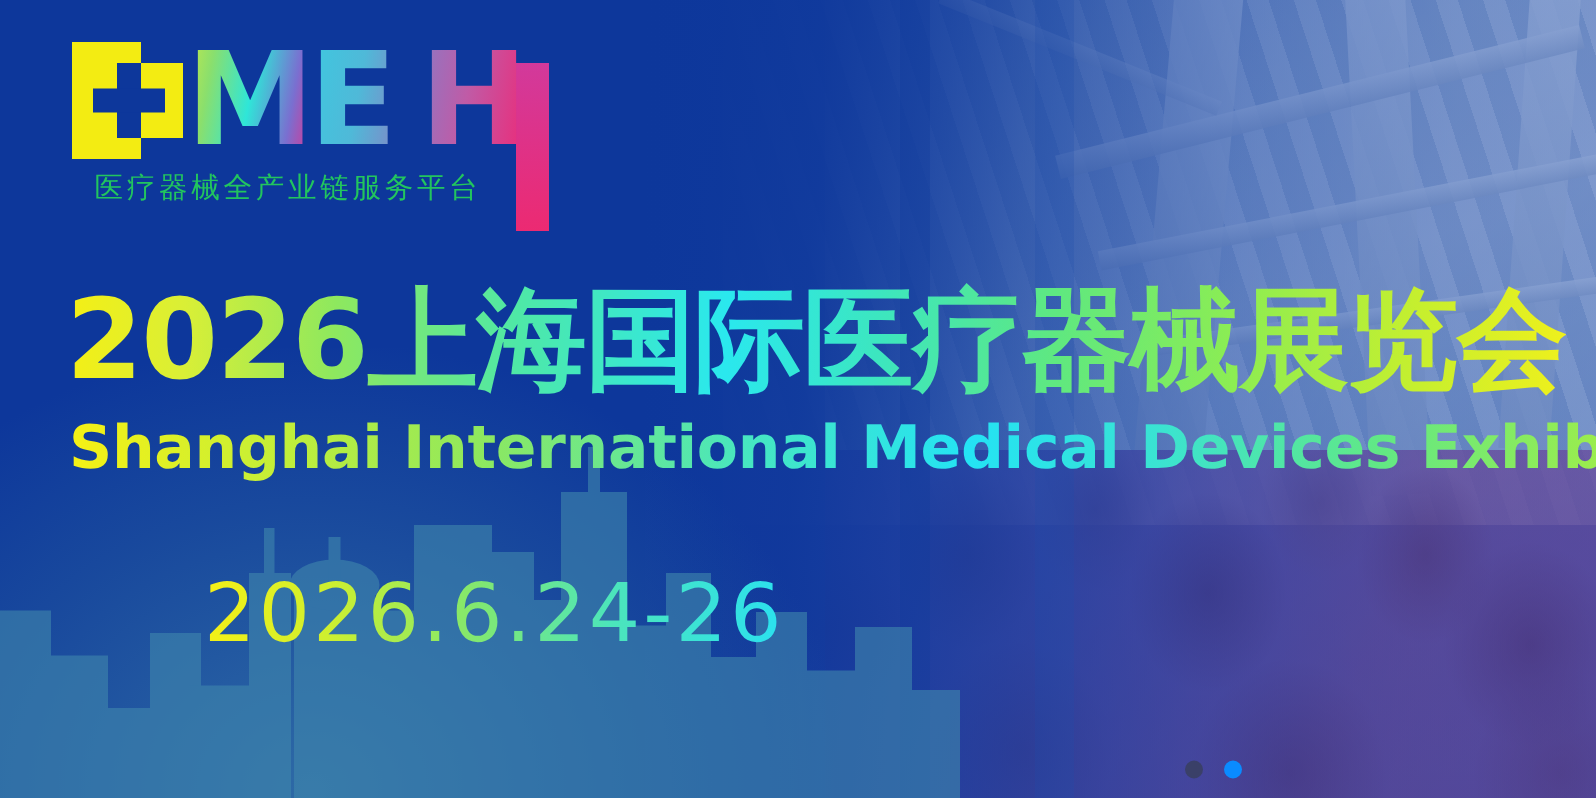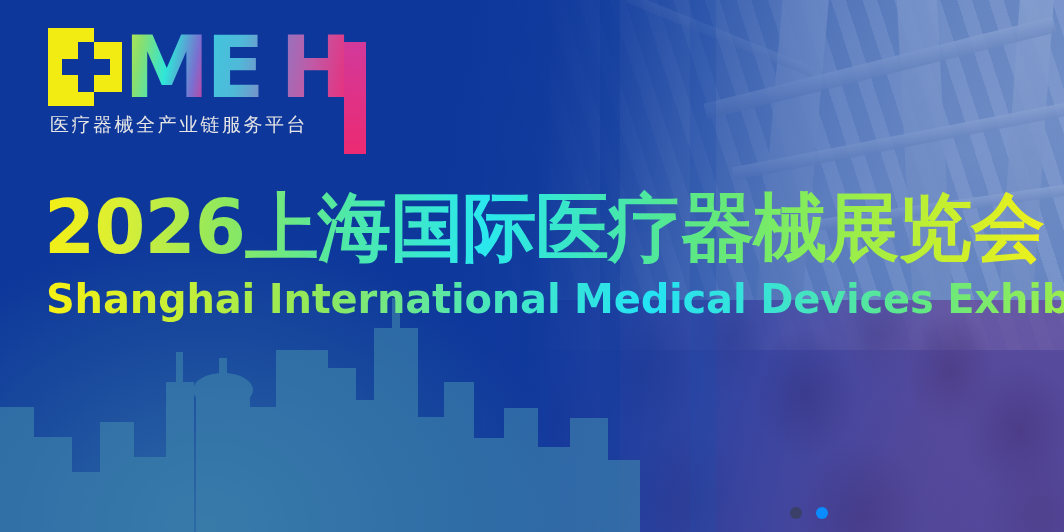--- a/index.html
+++ b/index.html
@@ -139,22 +139,22 @@
   .letter-h { left:232px; background-image:linear-gradient(100deg,#8d78c4 0%,#c05ba6 45%,#ec2a78 100%); }
 
   
   .logo-bar {
     position:absolute; left:296px; top:14px;
     width:22px; height:112px;
     background:linear-gradient(180deg,#d2399b 0%,#ec2a72 100%);
   }
 
   .logo-tagline {
-    position:absolute; left:2px; top:84px;
-    color:#e5e5e5;
+    position:absolute; left:15px; top:84px;
+    color:#22c55e;
     font-size:19px; letter-spacing:2.5px;
     font-family:"DejaVu Sans","Liberation Sans",sans-serif;
     white-space:nowrap;
     font-weight:500;
   }
 
   
   .grad-text {
     -webkit-background-clip:text; background-clip:text;
     color:transparent;
@@ -301,20 +301,21 @@
       <div class="letter letter-e">E</div>
       <div class="letter letter-h">H</div>
     </div>
     <div class="logo-tagline">医疗器械全产业链服务平台</div>
   </div>
 
   <div id="title-cn" class="grad-text">2026上海国际医疗器械展览会</div>
 
   <div id="title-en" class="grad-text">Shanghai International Medical Devices Exhibition 2026</div>
 
+  <div id="date-text" class="grad-text">2026.6.24-26</div>
 
 
   <div id="dots">
     <span class="dot inactive"></span>
     <span class="dot active"></span>
   </div>
 
 </div>
 
 </body></html>

